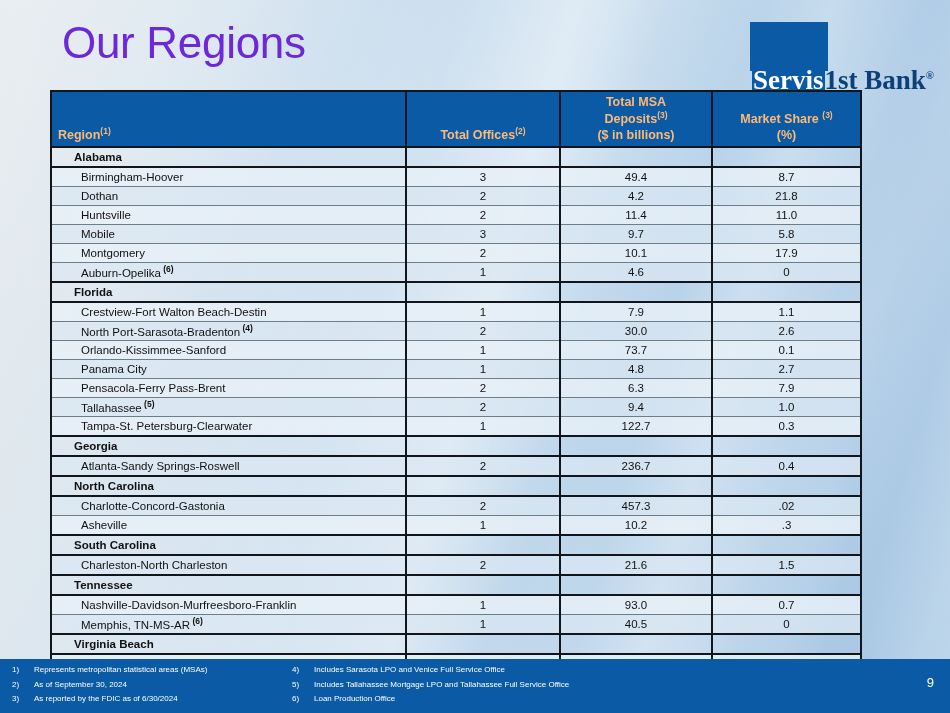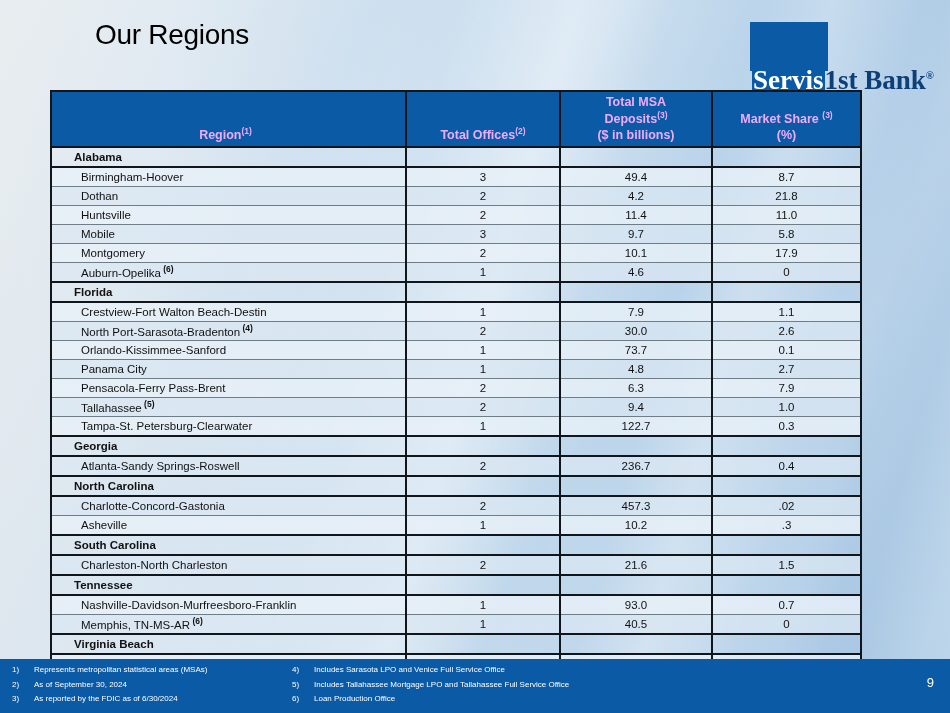--- a/index.html
+++ b/index.html
@@ -16,22 +16,22 @@
     position:absolute;inset:0;pointer-events:none;
     background:
       linear-gradient(106deg, rgba(255,255,255,0) 40%, rgba(255,255,255,0.35) 50%, rgba(255,255,255,0) 58%),
       linear-gradient(106deg, rgba(255,255,255,0) 66%, rgba(255,255,255,0.28) 72%, rgba(255,255,255,0) 80%),
       linear-gradient(106deg, rgba(160,190,220,0) 84%, rgba(150,185,220,0.30) 90%, rgba(160,190,220,0) 96%);
   }
 
   
   .title{
     position:absolute;left:62px;top:21px;
-    font-size:28px;font-weight:400;color:#000000;
-    letter-spacing:-0.3px;line-height:1;margin-left:33px;
+    font-size:44px;font-weight:400;color:#6d28d9;
+    letter-spacing:-0.3px;line-height:1;
   }
 
   
   .logo{position:absolute;left:750px;top:22px;width:196px;height:70px;text-align:center;}
   .logo-square{
     position:absolute;left:0;top:0;width:78px;height:49px;background:#0b5aa6;
   }
   .logo-text{
     position:absolute;left:2px;top:45px;white-space:nowrap;
     font-family:"Liberation Serif", serif;font-size:27px;font-weight:700;
@@ -46,27 +46,27 @@
     position:absolute;left:50px;top:90px;width:812px;
     border:2px solid #10161c;box-sizing:border-box;
   }
   table{border-collapse:collapse;width:100%;table-layout:fixed;font-size:11.5px;color:#111;}
   col.c-region{width:354px;}
   col.c-offices{width:154px;}
   col.c-deposits{width:152px;}
   col.c-share{width:148px;}
 
   thead th{
-    background:#0b5aa6;color:#f0abfc;font-weight:700;font-size:12.5px;
+    background:#0b5aa6;color:#fdba74;font-weight:700;font-size:12.5px;
     border-right:2px solid #10161c;border-bottom:2px solid #10161c;
     padding:3px 12px;height:40px;vertical-align:bottom;text-align:center;
     line-height:1.22;
   }
   thead th:last-child{border-right:none;}
-  thead th.region-h{text-align:center;padding-left:6px;}
+  thead th.region-h{text-align:left;padding-left:6px;}
   sup{font-size:8.5px;font-weight:700;}
 
   tbody td{
     border-right:2px solid #10161c;
     border-bottom:1px solid #6f7d86;
     border-top:1px solid #6f7d86;
     padding:1px 6px;height:16px;text-align:center;vertical-align:middle;
     font-size:11.5px;
   }
   tbody td:last-child{border-right:none;}

